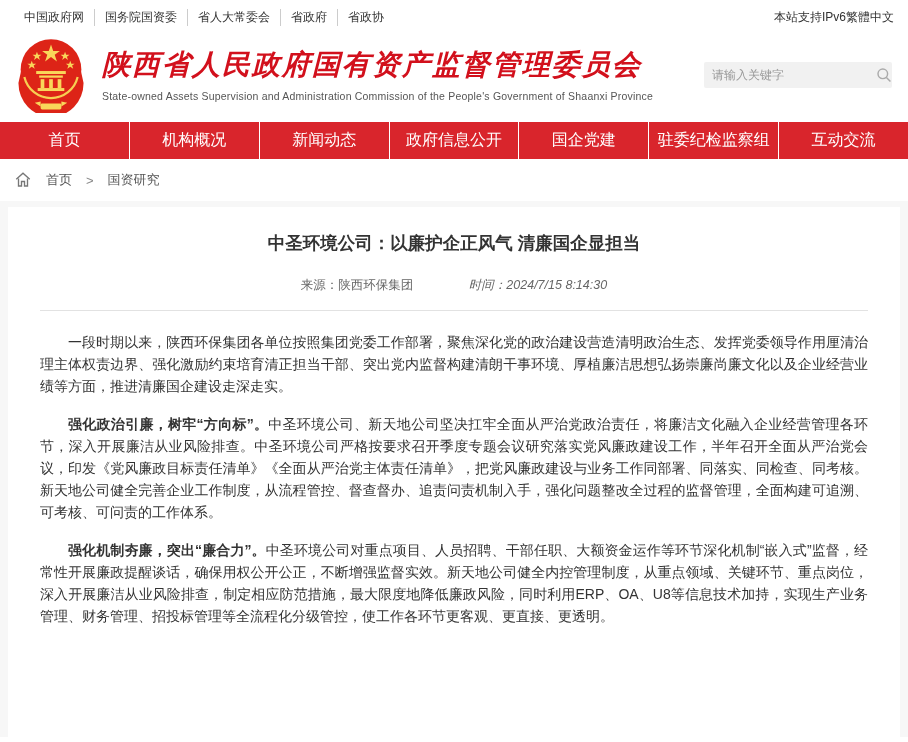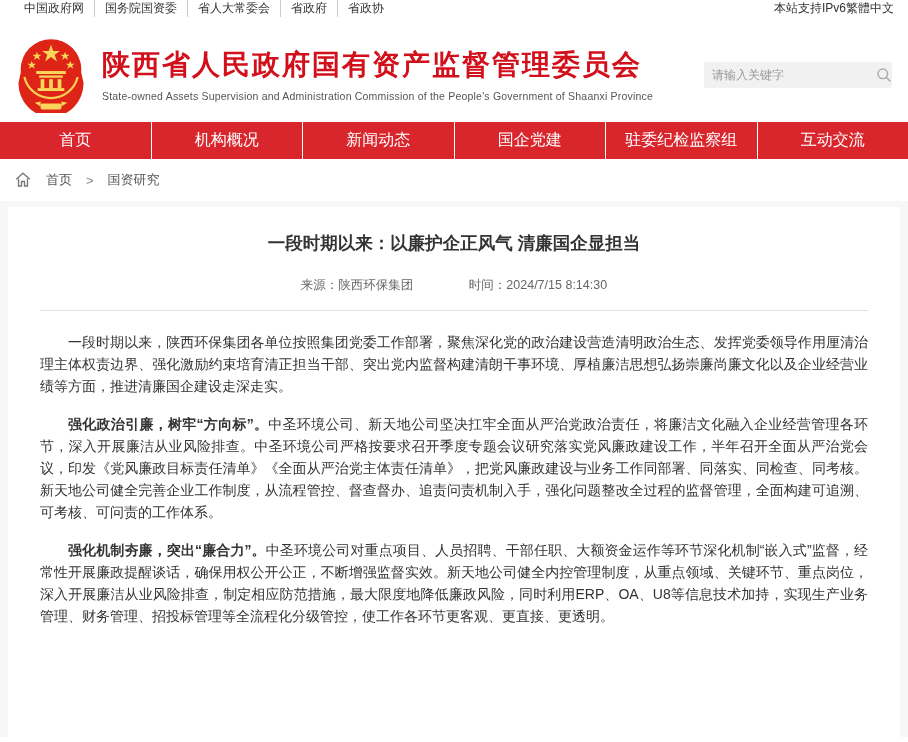--- a/index.html
+++ b/index.html
@@ -1,31 +1,31 @@
 <!DOCTYPE html>
 <html><head>
 <meta charset="utf-8">
 <style>
   * { margin:0; padding:0; box-sizing:border-box; }
   html,body { width:908px; font-family:"Liberation Sans","DejaVu Sans",sans-serif; background:#ffffff; }
 
   
-  .topbar { height:26px; display:flex; align-items:flex-start; justify-content:space-between;
+  .topbar { height:26px; display:flex; align-items:flex-end; justify-content:space-between;
             padding:0 14px; font-size:12px; color:#333; background:#fff; }
   .topbar-links { display:flex; align-items:center; }
   .topbar-links a { color:#333; text-decoration:none; padding:0 10px; cursor:pointer; }
   .topbar-links a + a { border-left:1px solid #ccc; }
   .topbar-right { display:flex; align-items:center; }
   .topbar-right span, .topbar-right a { color:#333; text-decoration:none; }
 
   
   .header { height:96px; display:flex; align-items:center; padding:0 14px; background:#fff; position:relative; }
   .emblem { width:74px; height:78px; flex:0 0 auto; margin-right:14px; }
   .title-block { display:flex; flex-direction:column; gap:6px; }
-  .site-title { color:#d2101c; font-size:28px; font-weight:bold; letter-spacing:2px; }
+  .site-title { color:#d2101c; font-size:28px; font-weight:bold; letter-spacing:2px;font-style:italic; }
   .site-subtitle { color:#555; font-size:10.5px; letter-spacing:0.2px; }
   .searchbox { position:absolute; right:16px; top:36px; width:188px; height:26px;
                background:#f1f1f1; border-radius:2px; display:flex; align-items:center; }
   .searchbox input { flex:1; border:none; outline:none; background:transparent; padding:0 8px;
                      font-size:12px; color:#4c1d95; font-family:inherit; }
   .searchbox input::placeholder { color:#999; }
   .search-btn { width:28px; height:26px; display:flex; align-items:center; justify-content:center;
                 background:transparent; border:none; cursor:pointer; }
 
   
@@ -41,21 +41,21 @@
   .crumb .sep { color:#888; }
   .home-ico { width:18px; height:18px; display:inline-flex; cursor:pointer; }
 
   
   .page-bg { background:#f7f7f7; padding:6px 8px 0 8px; }
   .card { background:#fff; padding:24px 32px 40px 32px; min-height:530px; }
 
   .article-head { border-bottom:1px solid #e2e2e2; padding-bottom:16px; }
   .article-title { text-align:center; font-size:17.5px; font-weight:bold; color:#333; margin-bottom:22px; }
   .article-meta { text-align:center; font-size:12.5px; color:#666; }
-  .article-meta span + span { margin-left:52px; }
+  .article-meta span + span { margin-left:52px;font-style:italic; }
 
   .article-body { padding-top:4px; }
   .para { font-size:14px; line-height:22px; color:#333; text-indent:2em; margin-top:16px;
           text-align:justify; }
   .para b { font-weight:bold; }
 </style>
 </head>
 <body>
 
 <div class="topbar">
@@ -103,41 +103,42 @@
         <line x1="13" y1="13" x2="18" y2="18" stroke="#aaa" stroke-width="1.8"></line>
       </svg>
     </button>
   </div>
 </div>
 
 <div class="nav">
   <a class="nav-item">首页</a>
   <a class="nav-item">机构概况</a>
   <a class="nav-item">新闻动态</a>
+  <a class="nav-item">政府信息公开</a>
   <a class="nav-item">国企党建</a>
   <a class="nav-item">驻委纪检监察组</a>
   <a class="nav-item">互动交流</a>
 </div>
 
 <div class="crumb">
   <span class="home-ico">
     <svg width="18" height="18" viewBox="0 0 24 24" fill="none" stroke="#777" stroke-width="1.8">
       <path d="M3 11 L12 3 L21 11"></path>
       <path d="M6 10 V20 H10 V14 H14 V20 H18 V10"></path>
     </svg>
   </span>
   <a>首页</a>
   <span class="sep">&gt;</span>
   <a>国资研究</a>
 </div>
 
 <div class="page-bg">
   <div class="card">
     <div class="article-head">
-      <div class="article-title">一段时期以来：以廉护企正风气 清廉国企显担当</div>
+      <div class="article-title">中圣环境公司：以廉护企正风气 清廉国企显担当</div>
       <div class="article-meta">
         <span>来源：陕西环保集团</span>
         <span>时间：2024/7/15 8:14:30</span>
       </div>
     </div>
     <div class="article-body">
       <p class="para"><b></b><span>一段时期以来，陕西环保集团各单位按照集团党委工作部署，聚焦深化党的政治建设营造清明政治生态、发挥党委领导作用厘清治理主体权责边界、强化激励约束培育清正担当干部、突出党内监督构建清朗干事环境、厚植廉洁思想弘扬崇廉尚廉文化以及企业经营业绩等方面，推进清廉国企建设走深走实。</span></p>
       <p class="para"><b>强化政治引廉，树牢“方向标”。</b><span>中圣环境公司、新天地公司坚决扛牢全面从严治党政治责任，将廉洁文化融入企业经营管理各环节，深入开展廉洁从业风险排查。中圣环境公司严格按要求召开季度专题会议研究落实党风廉政建设工作，半年召开全面从严治党会议，印发《党风廉政目标责任清单》《全面从严治党主体责任清单》，把党风廉政建设与业务工作同部署、同落实、同检查、同考核。新天地公司健全完善企业工作制度，从流程管控、督查督办、追责问责机制入手，强化问题整改全过程的监督管理，全面构建可追溯、可考核、可问责的工作体系。</span></p>
       <p class="para"><b>强化机制夯廉，突出“廉合力”。</b><span>中圣环境公司对重点项目、人员招聘、干部任职、大额资金运作等环节深化机制“嵌入式”监督，经常性开展廉政提醒谈话，确保用权公开公正，不断增强监督实效。新天地公司健全内控管理制度，从重点领域、关键环节、重点岗位，深入开展廉洁从业风险排查，制定相应防范措施，最大限度地降低廉政风险，同时利用ERP、OA、U8等信息技术加持，实现生产业务管理、财务管理、招投标管理等全流程化分级管控，使工作各环节更客观、更直接、更透明。</span></p>
       <p class="para"></p>

